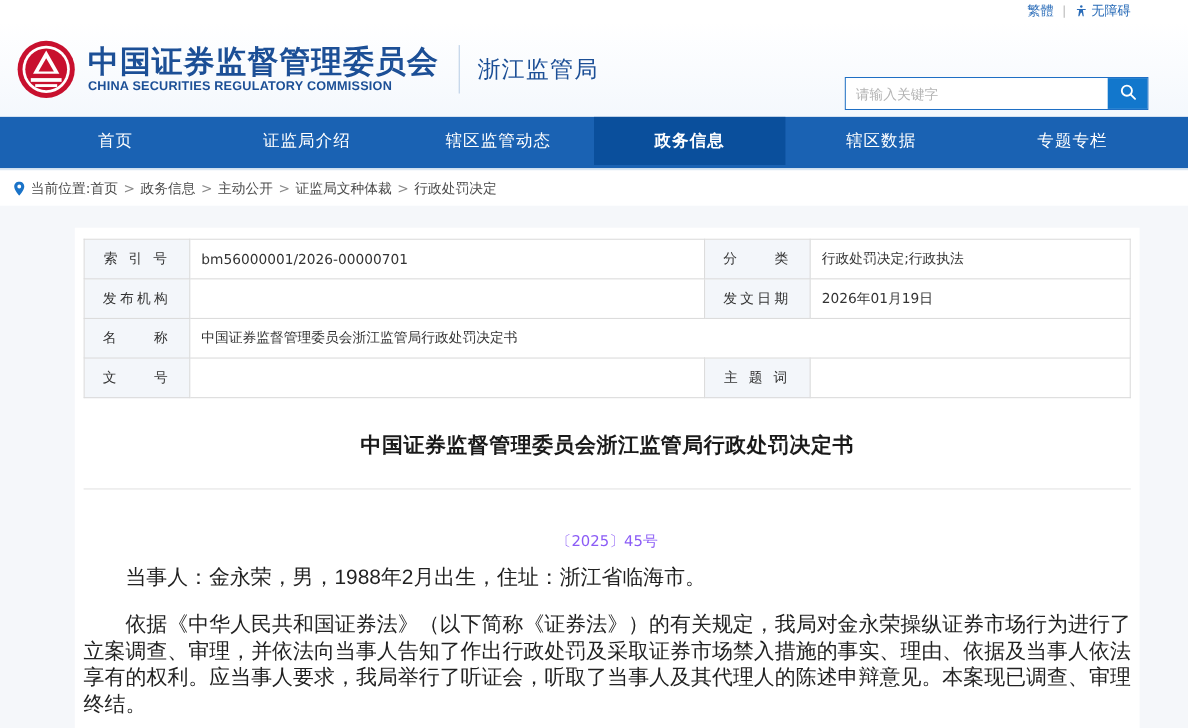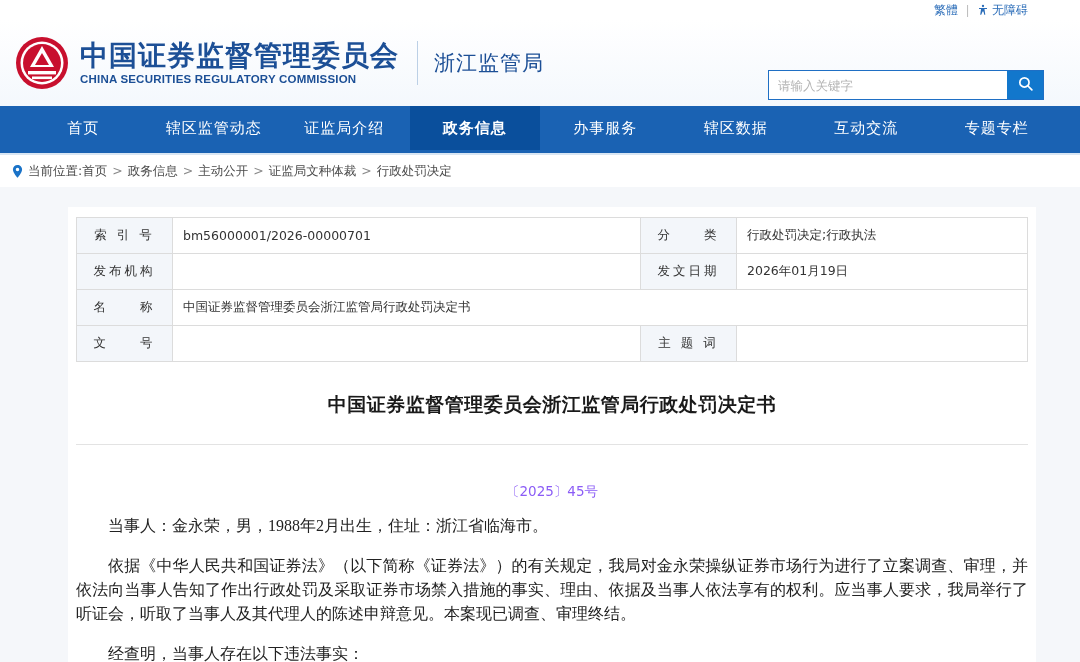--- a/index.html
+++ b/index.html
@@ -182,27 +182,27 @@
   }
   .rule { height: 1px; background: #e3e3e3; margin: 26px 0 0 0; }
   .doc-no {
     text-align: center;
     font-size: 13.5px;
     color: #8b5cf6;
     margin-top: 38px;
     font-family: "DejaVu Sans", sans-serif;
   }
   .doc-p {
-    font-size: 16px;
+    font-size: 19px;
     line-height: 24px;
     color: #222;
     margin-top: 13px;
     text-align: justify;
     text-indent: 2em;
-    font-family: Liberation Serif, serif;
+    font-family: Liberation Sans, sans-serif;
   }
 </style>
 </head>
 <body>
 
 <div class="page">
 
   <div class="utilbar">
     <a href="#">繁體</a>
     <span class="sep">|</span>
@@ -248,36 +248,30 @@
       </button>
     </div>
   </div>
 
   <div class="nav-outer">
     <div class="nav" id="nav-list">
         <div class="nav-item">
           <span>首页</span>
         </div>
         <div class="nav-item">
+          <span>证监局介绍</span>
+        </div>
+        <div class="nav-item">
           <span>辖区监管动态</span>
-        </div>
-        <div class="nav-item">
-          <span>证监局介绍</span>
         </div>
         <div class="nav-item active">
           <span>政务信息</span>
         </div>
         <div class="nav-item">
-          <span>办事服务</span>
-        </div>
-        <div class="nav-item">
           <span>辖区数据</span>
-        </div>
-        <div class="nav-item">
-          <span>互动交流</span>
         </div>
         <div class="nav-item">
           <span>专题专栏</span>
         </div>
       </div>
   </div>
   <div class="nav-underline"></div>
   <div class="nav-shadowline"></div>
 
   <div class="crumb">

